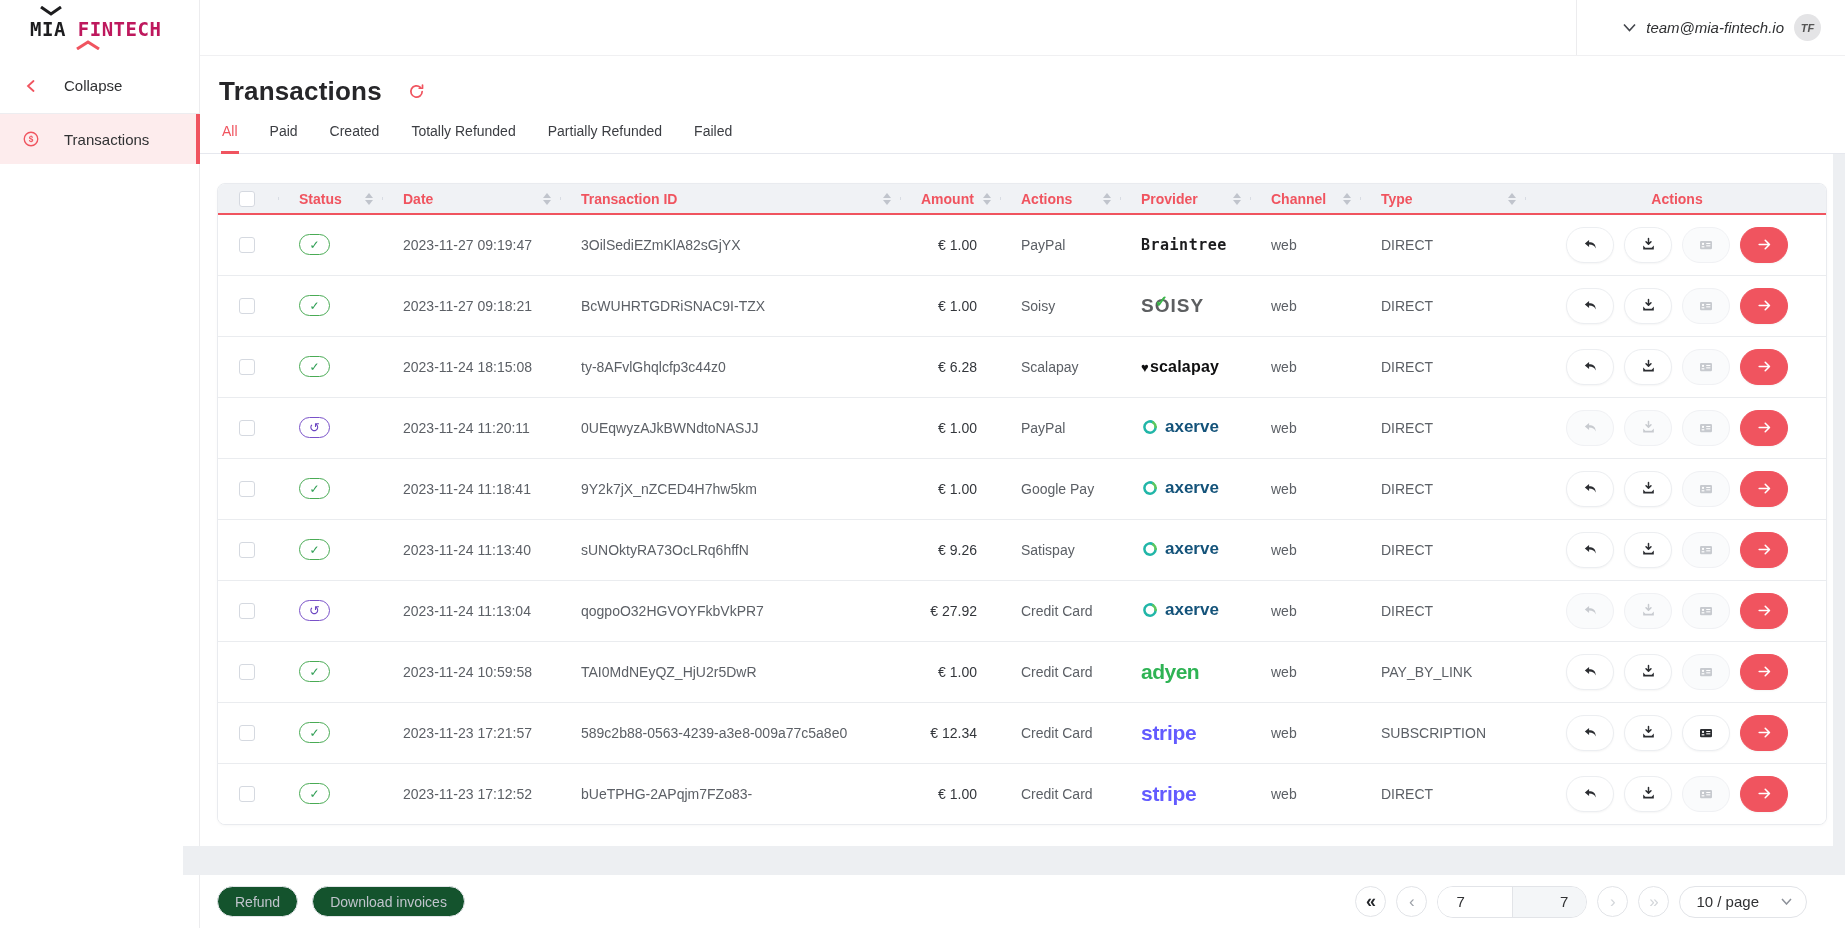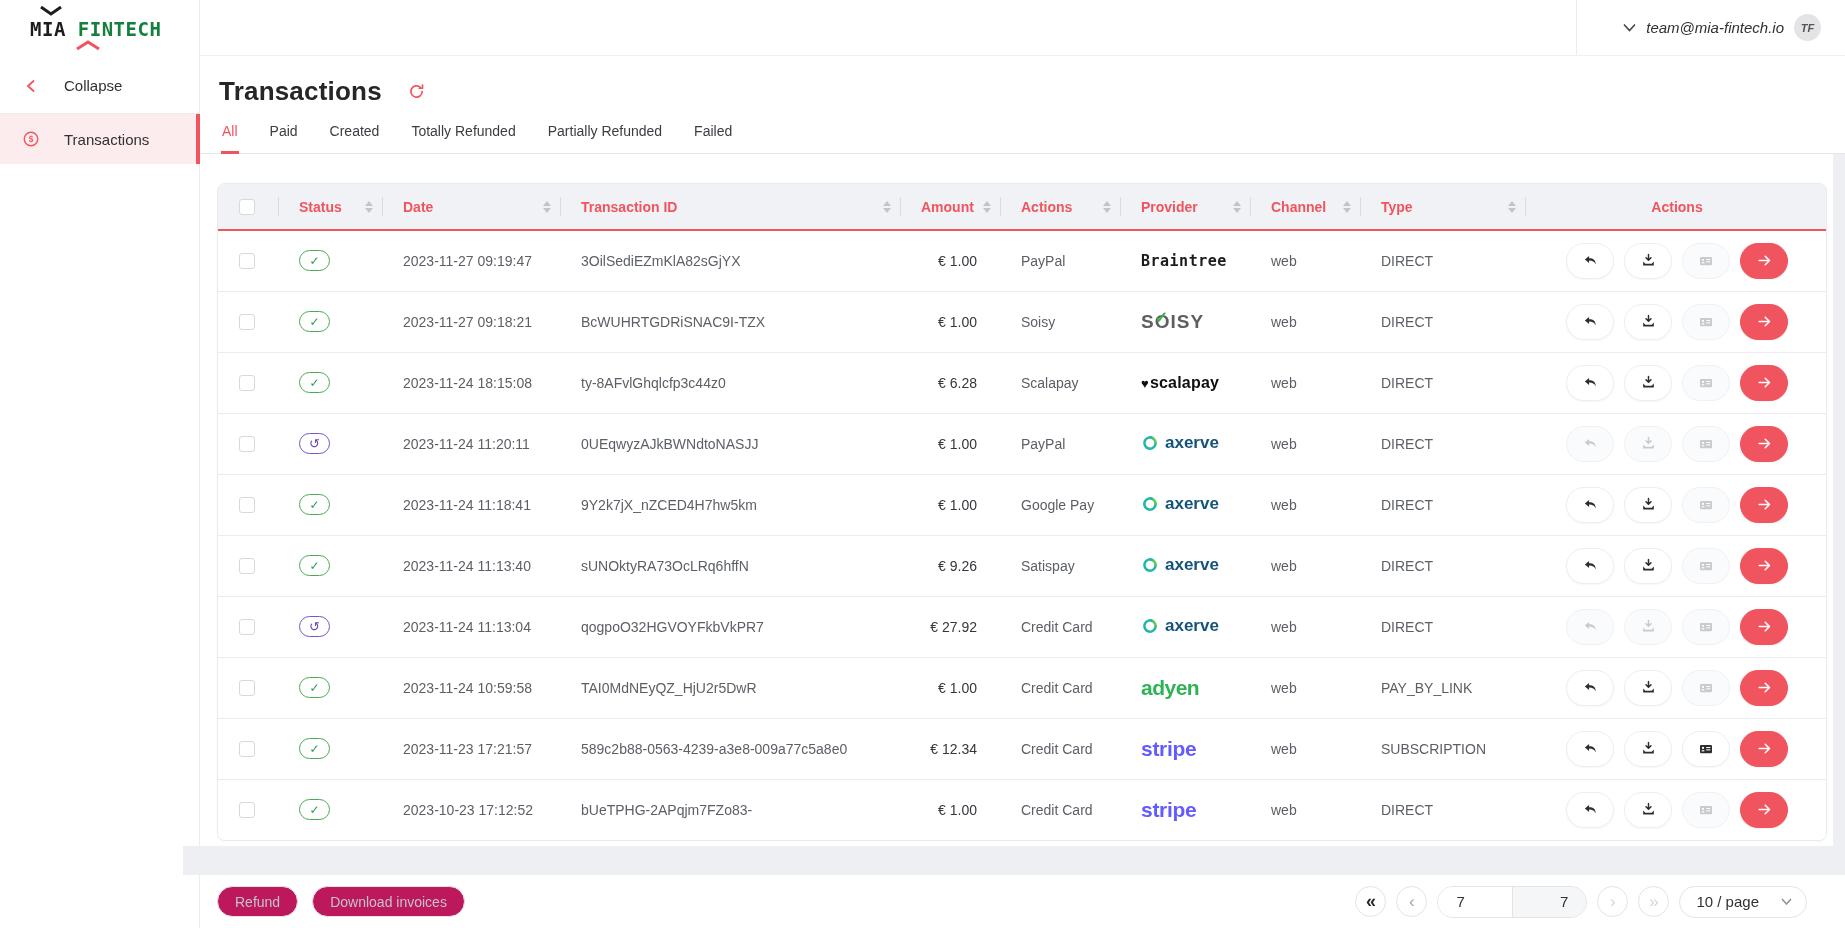--- a/index.html
+++ b/index.html
@@ -6,21 +6,21 @@
   html,body { width:1845px; height:928px; overflow:hidden; }
   body { font-family:"Liberation Sans", sans-serif; background:#fff; color:#303133; font-size:14px; }
 
   .app { display:flex; width:1845px; height:928px; }
 
   
   .sidebar { width:200px; flex:0 0 200px; background:#fff; border-right:1px solid #ececee; display:flex; flex-direction:column; }
   .logo-wrap { height:58px; position:relative; padding:18px 0 0 30px; }
   .logo-line { font-family:"DejaVu Sans Mono", monospace; font-weight:bold; font-size:19px; letter-spacing:.5px; white-space:nowrap; }
   .logo-primary { color:#1d1d1f; }
-  .logo-secondary { color:#15803d; }
+  .logo-secondary { color:#be185d; }
   .logo-chev-top { position:absolute; left:40px; top:6px; }
   .logo-chev-bottom { position:absolute; left:76px; top:40px; }
   .side-item { height:50px; display:flex; align-items:center; gap:24px; padding:0 16px 0 22px; cursor:pointer; position:relative; color:#303133; font-size:15px; }
   .side-collapse { height:56px; border-bottom:1px solid #ededf0; color:#303133; }
   .side-item .s-icon { width:18px; height:18px; display:inline-flex; align-items:center; justify-content:center; color:#f0545f; flex:0 0 18px; }
   .side-item.active { background:#fdeced; }
   .side-item.active::after { content:""; position:absolute; right:-1px; top:0; bottom:0; width:4px; background:#f0545f; }
 
   
   .main { flex:1; display:flex; flex-direction:column; position:relative; min-width:0; }
@@ -48,21 +48,21 @@
 
   .content { flex:1; position:relative; padding:29px 18px 0 17px; min-height:0; }
   .v-scroll { position:absolute; top:0; right:0; width:12px; bottom:0; background:#edeff2; }
   .h-scroll { position:absolute; left:-17px; right:-18px; bottom:0; height:29px; background:#edeff2; }
   .table-card { width:1610px; background:#fff; border:1px solid #e9ebef; border-radius:8px; overflow:hidden; box-shadow:0 1px 3px rgba(0,0,0,.03); }
 
   table { border-collapse:collapse; table-layout:fixed; width:100%; }
   col.c-check{width:61px} col.c-status{width:104px} col.c-date{width:178px} col.c-txid{width:340px}
   col.c-amount{width:100px} col.c-method{width:120px} col.c-provider{width:130px} col.c-channel{width:110px}
   col.c-type{width:165px} col.c-actions{width:302px}
-  thead th { background:#f0f2f5; height:46px; border-bottom:2px solid #f0545f; font-size:14px; font-weight:bold; color:#f0545f; text-align:left; padding:0 10px 0 20px; position:relative; }
+  thead th { background:#f0f2f5; height:30px; border-bottom:2px solid #f0545f; font-size:14px; font-weight:bold; color:#f0545f; text-align:left; padding:0 10px 0 20px; position:relative; }
   thead th:not(:last-child)::after { content:""; position:absolute; right:0; top:13px; bottom:13px; width:1px; background:#d8dce3; }
   .th-inner { display:flex; align-items:center; justify-content:space-between; gap:6px; }
   th.c-actions { text-align:center; padding:0; }
   th.c-check, td.c-check { padding:0 0 0 21px; }
   .sort { display:inline-flex; flex-direction:column; gap:2px; cursor:pointer; }
   .sort i { display:block; width:0; height:0; border-left:4px solid transparent; border-right:4px solid transparent; }
   .sort .up { border-bottom:5px solid #c0c4cc; }
   .sort .dn { border-top:5px solid #c0c4cc; }
 
   tbody td { height:61px; border-bottom:1px solid #eaecef; padding:0 10px 0 20px; font-size:14px; color:#5c6066; background:#fff; }
@@ -88,21 +88,21 @@
   .logo-stripe { font-weight:bold; font-size:21px; color:#635bff; letter-spacing:-.3px; }
 
   .act-group { display:inline-flex; gap:10px; align-items:center; }
   .act { width:48px; height:36px; border-radius:18px; border:1px solid #eceef1; background:#fff; color:#2b2d31; display:inline-flex; align-items:center; justify-content:center; cursor:pointer; box-shadow:0 1px 2px rgba(0,0,0,.04); }
   .act.disabled { color:#c7cacf; background:#fafbfc; border-color:#f0f1f4; cursor:default; box-shadow:none; }
   .act.primary { background:#f0545f; border-color:#f0545f; color:#fff; }
 
   
   .footer { height:53px; flex:0 0 53px; background:#fff; display:flex; align-items:center; justify-content:space-between; padding:0 38px 0 17px; }
   .bulk { display:flex; gap:14px; }
-  .bulk button { height:31px; border:1px solid #e3e5e9; background:#be185d; border-radius:16px; color:#c0c4cc; font-size:14px; padding:0 17px; cursor:default; font-family:"Liberation Sans",sans-serif; }
+  .bulk button { height:31px; border:1px solid #e3e5e9; background:#14532d; border-radius:16px; color:#c0c4cc; font-size:14px; padding:0 17px; cursor:default; font-family:"Liberation Sans",sans-serif; }
   .pager { display:flex; align-items:center; gap:10px; }
   .pg-circle { width:31px; height:31px; border-radius:50%; border:1px solid #e2e4e8; background:#fff; display:flex; align-items:center; justify-content:center; font-size:17px; cursor:pointer; color:#26282c; font-family:"Liberation Sans",sans-serif; }
   .pg-circle.first { font-weight:bold; font-size:18px; }
   .pg-circle.prev { color:#9da1a8; }
   .pg-circle.disabled { color:#d3d6da; cursor:default; }
   .pg-pill { display:flex; height:32px; border:1px solid #e2e4e8; border-radius:16px; overflow:hidden; }
   .pg-pill input { width:74px; border:none; outline:none; padding:0 0 0 18px; font-size:15px; color:#303133; font-family:"Liberation Sans",sans-serif; }
   .pg-total { width:74px; background:#f4f6f8; border-left:1px solid #e2e4e8; display:flex; align-items:center; justify-content:flex-end; padding-right:18px; font-size:15px; color:#303133; }
   .page-size { height:32px; border:1px solid #e2e4e8; border-radius:16px; background:#fff; display:flex; align-items:center; gap:22px; padding:0 14px 0 16px; font-size:15px; color:#303133; cursor:pointer; }
   .page-size .chev { color:#8d9199; display:flex; }
@@ -737,21 +737,21 @@
                       </svg>
             </button>
           </span>
         </td>
       </tr>
               <tr>
         <td class="c-check"><span class="cb"></span></td>
         <td class="c-status"><span class="badge paid">
                     <span class="badge-glyph">✓</span>
                   </span></td>
-        <td class="c-date"><span>2023-10-23 17:12:52</span></td>
+        <td class="c-date"><span>2023-11-23 17:12:52</span></td>
         <td class="c-txid"><span>bUeTPHG-2APqjm7FZo83-</span></td>
         <td class="c-amount"><span>€ 1.00</span></td>
         <td class="c-method"><span>Credit Card</span></td>
         <td class="c-provider">
           
           
           
           
           
           <span class="logo-stripe">stripe</span>

